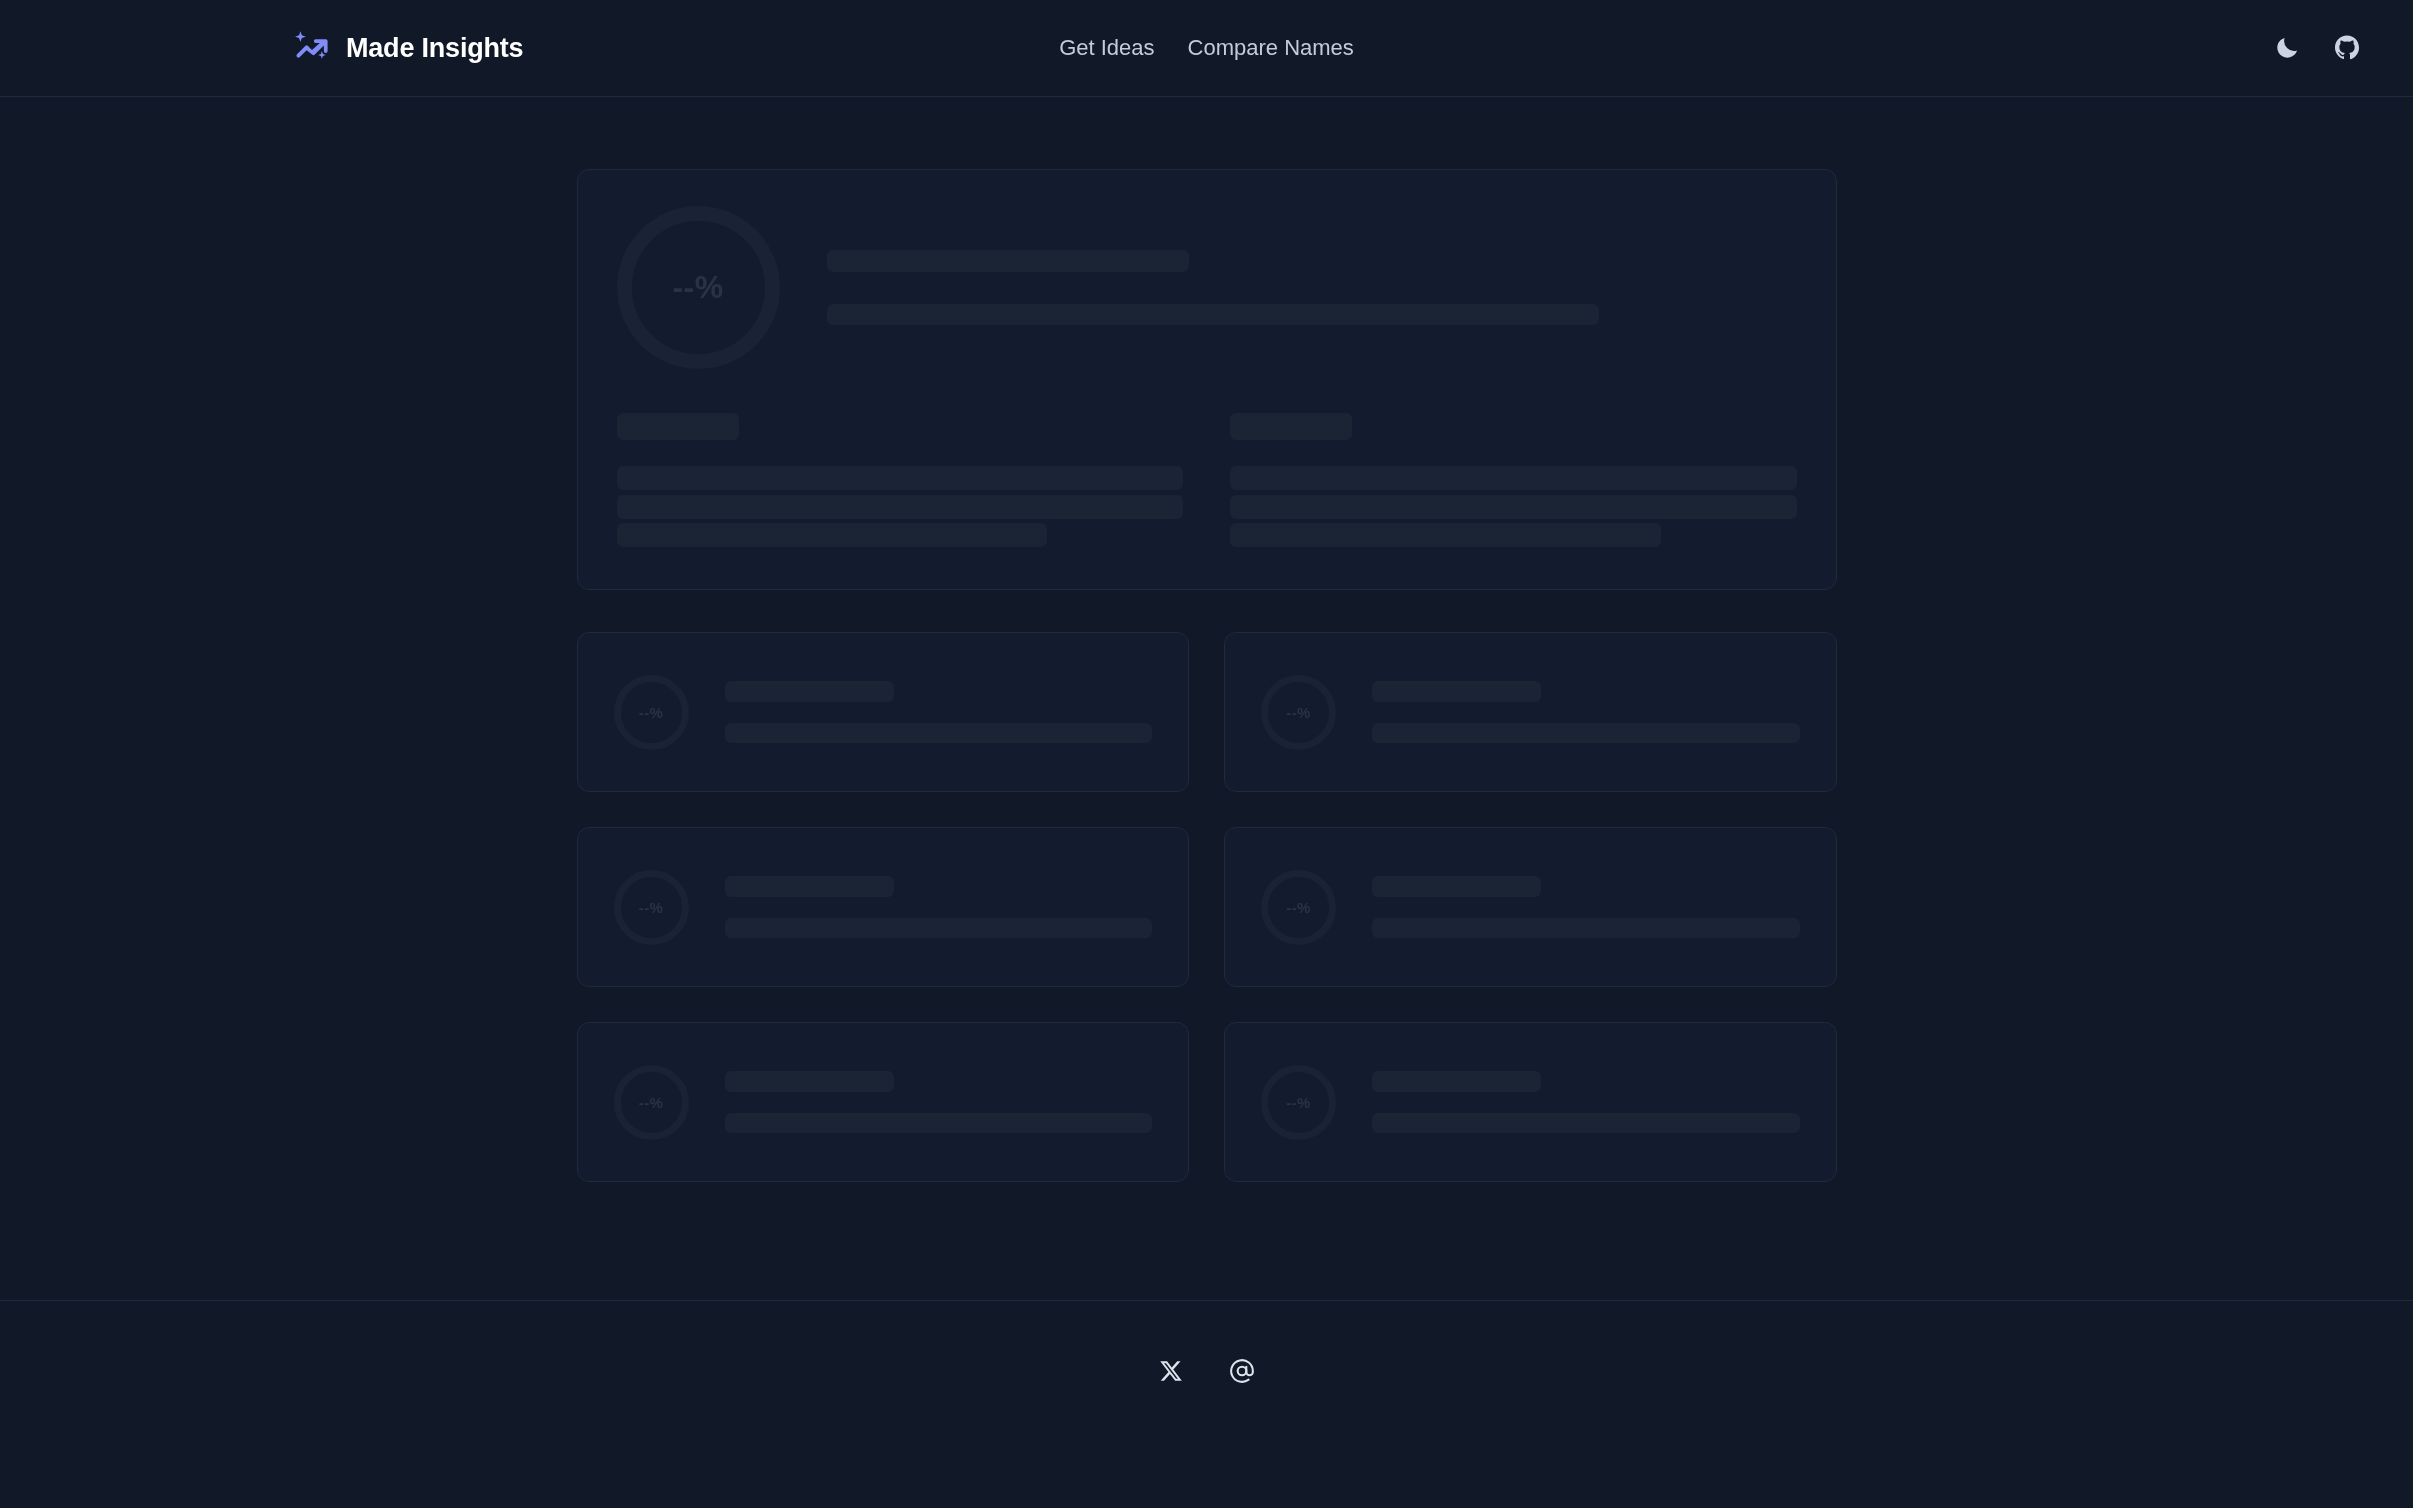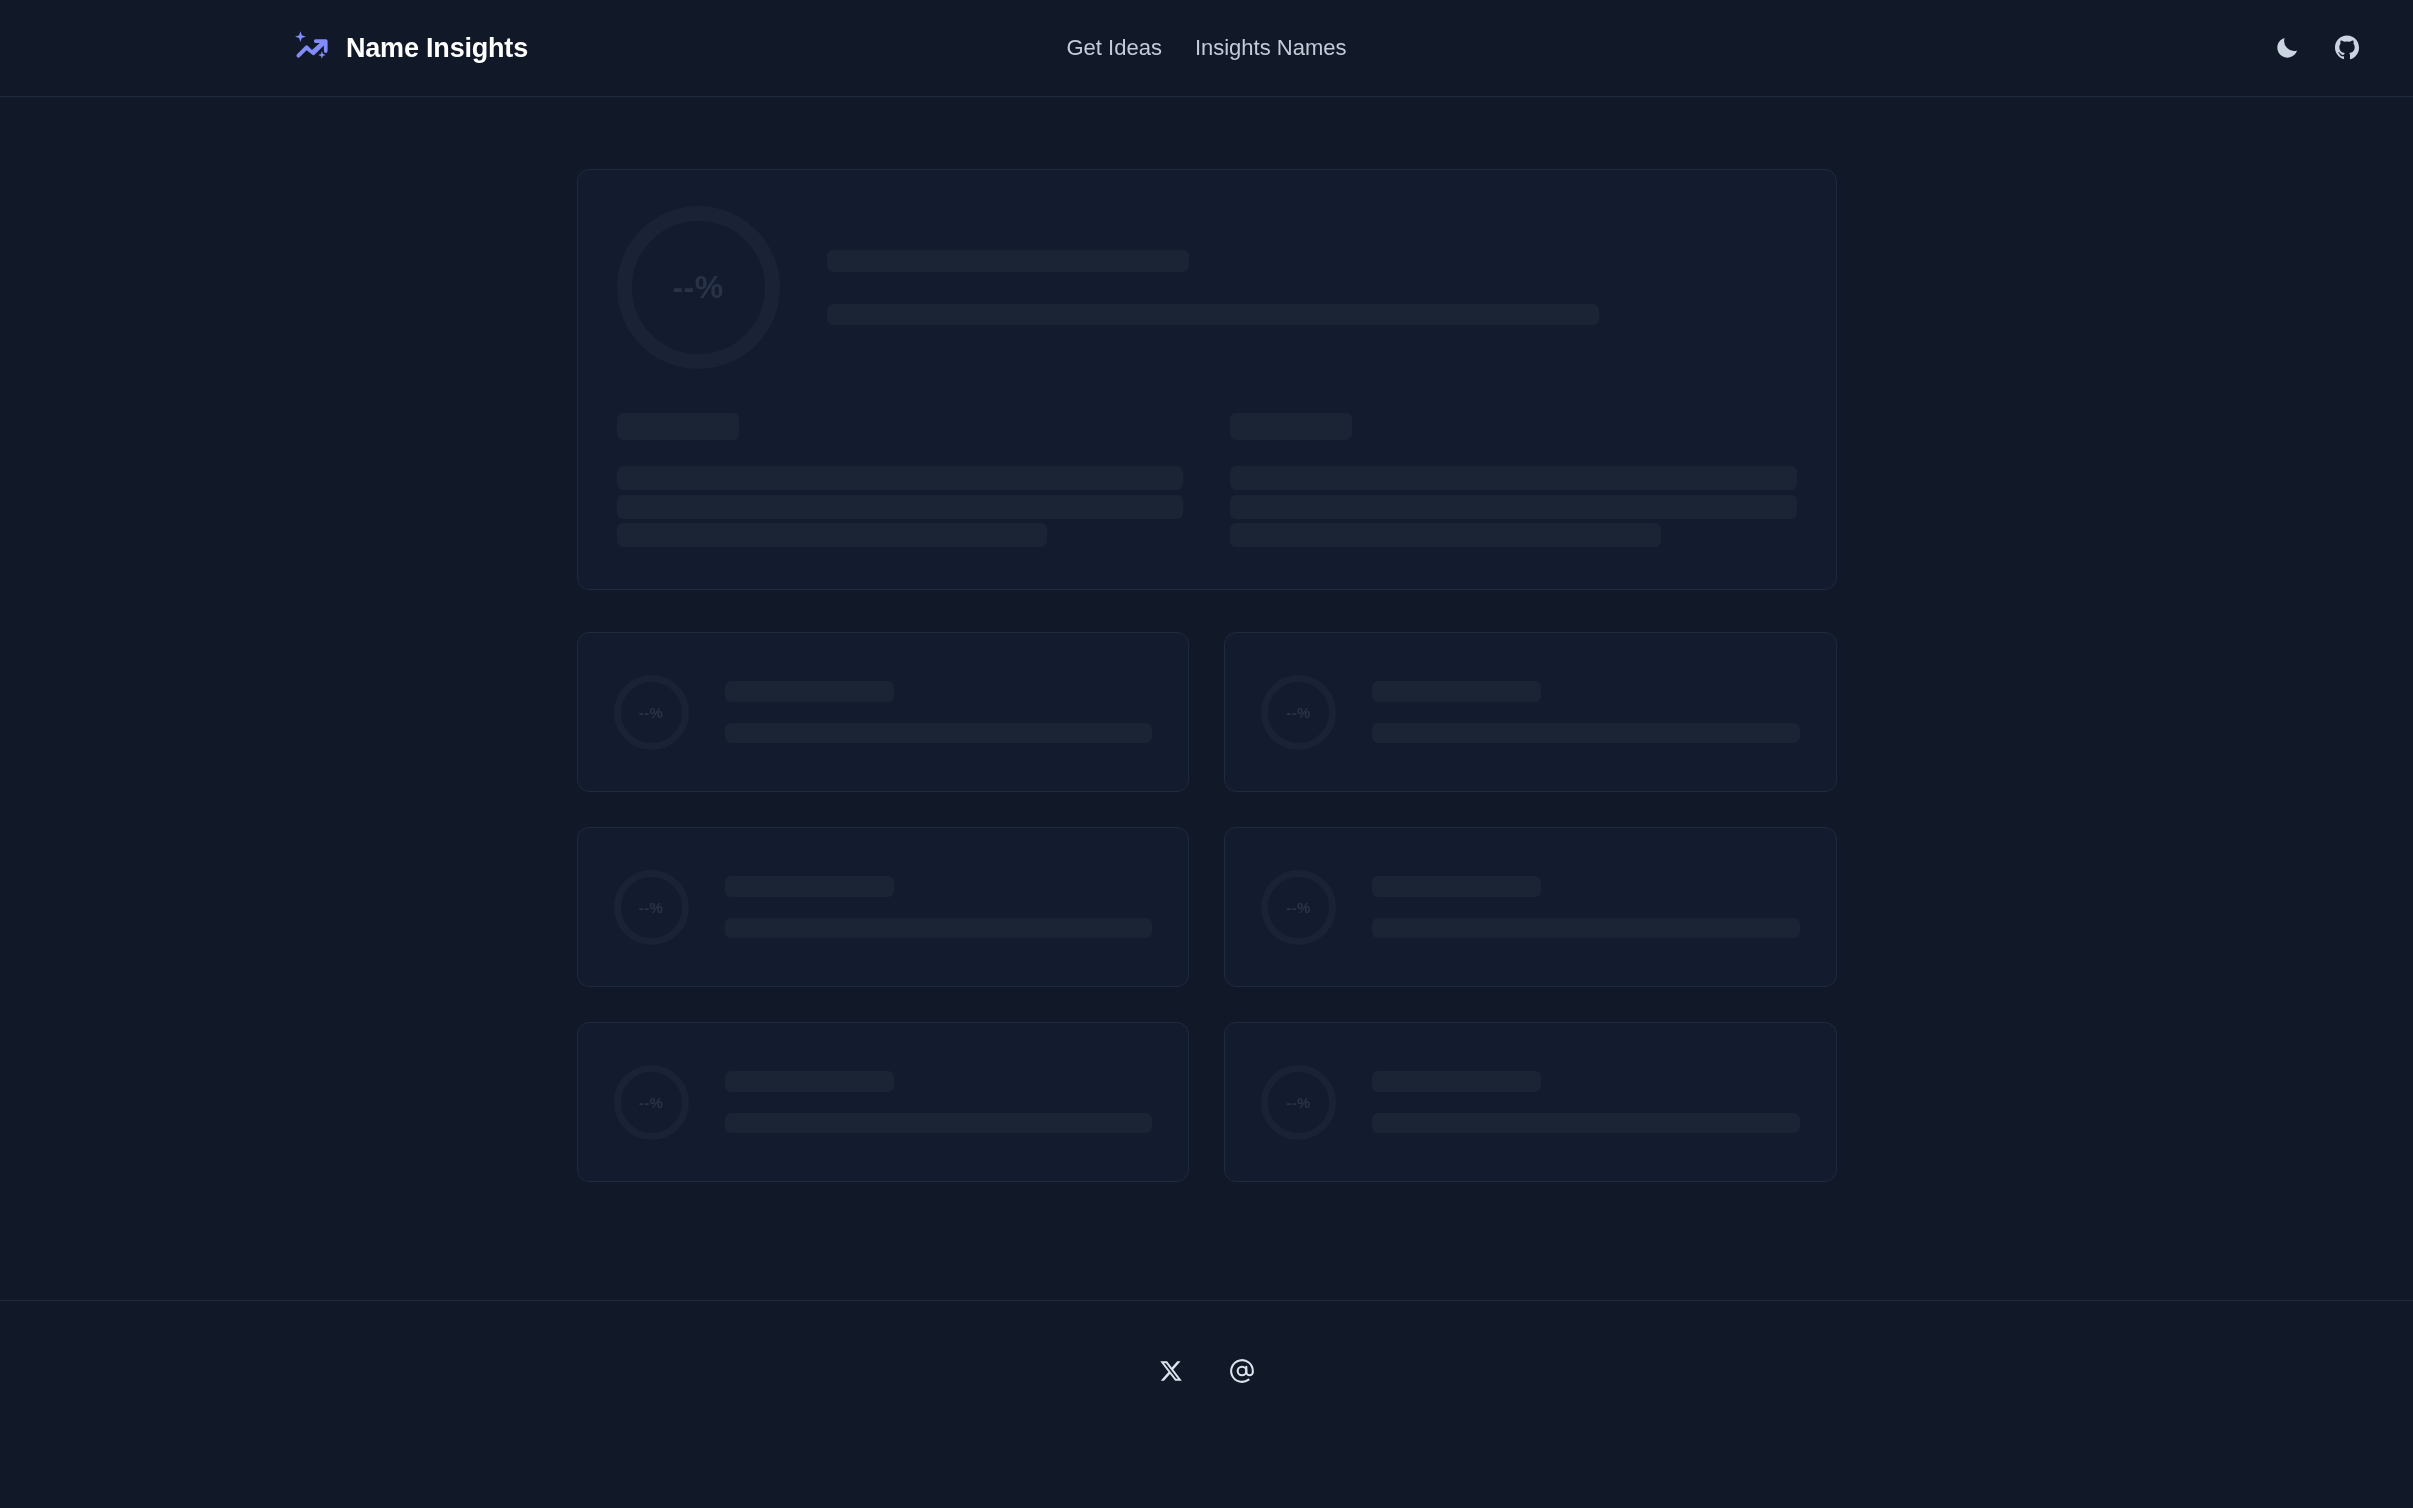--- a/index.html
+++ b/index.html
@@ -213,26 +213,26 @@
 
 <header class="header">
   <a class="brand" href="#">
     <span class="brand-icon">
       <svg viewBox="0 0 24 24" width="39" height="39" fill="#818cf8" aria-hidden="true">
         <path d="M5.2 1.4 L6.05 3.85 L8.5 4.7 L6.05 5.55 L5.2 8.0 L4.35 5.55 L1.9 4.7 L4.35 3.85 Z"></path>
         <path d="M18.4 13.6 L19.0 15.35 L20.75 15.95 L19.0 16.55 L18.4 18.3 L17.8 16.55 L16.05 15.95 L17.8 15.35 Z"></path>
         <path d="M14.6 6.3 h6.2 a1.1 1.1 0 0 1 1.1 1.1 v6.2 a1.15 1.15 0 0 1 -2.3 0 V10.2 l-5.55 5.55 a1.2 1.2 0 0 1 -1.7 0 L9.0 13.0 l-4.2 4.2 a1.2 1.2 0 0 1 -1.7 -1.7 l5.05 -5.05 a1.2 1.2 0 0 1 1.7 0 l2.45 2.45 L17.1 8.6 h-2.5 a1.15 1.15 0 0 1 0 -2.3 Z"></path>
       </svg>
     </span>
-    <span class="brand-title">Name Insights</span>
+    <span class="brand-title">Made Insights</span>
   </a>
 
   <nav class="main-nav">
     <a class="nav-link" href="#">Get Ideas</a>
-    <a class="nav-link" href="#">Insights Names</a>
+    <a class="nav-link" href="#">Compare Names</a>
   </nav>
 
   <div class="header-actions">
     <button class="icon-btn" aria-label="Toggle theme">
       <span>
         <svg viewBox="0 0 24 24" width="26" height="26" fill="currentColor" aria-hidden="true">
           <path d="M21.3 14.2a9.2 9.2 0 0 1-11.5-11.5A9.3 9.3 0 1 0 21.3 14.2z"></path>
         </svg>
       </span>
     </button>

